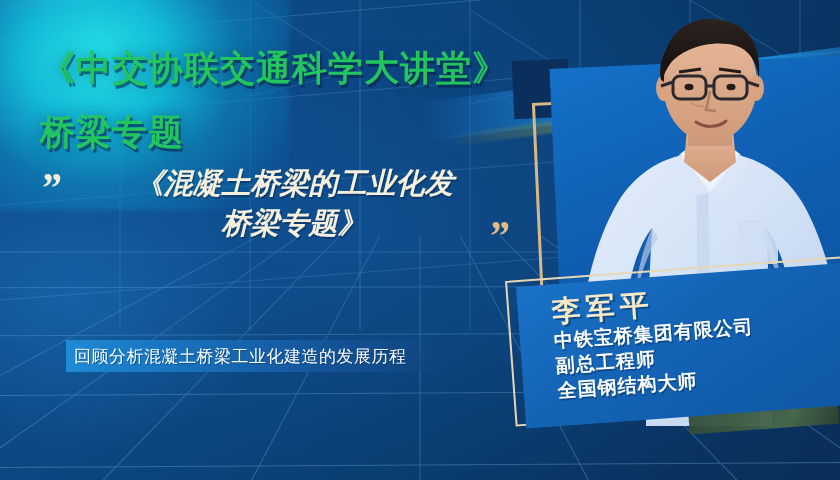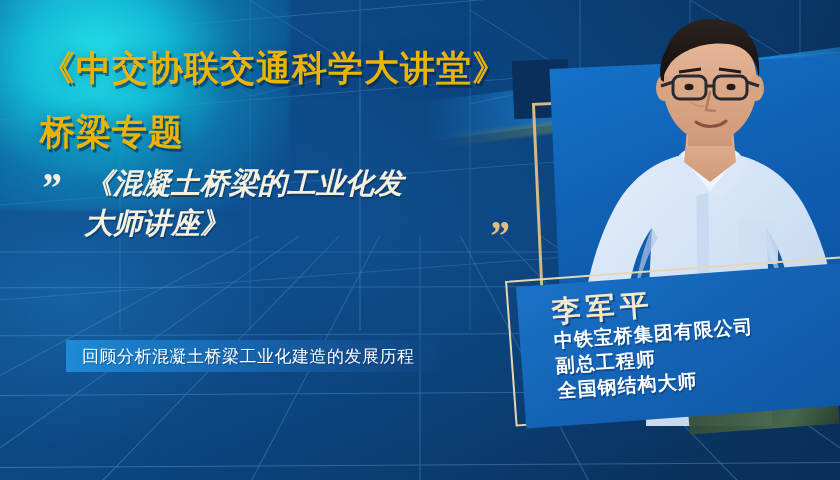--- a/index.html
+++ b/index.html
@@ -77,41 +77,41 @@
   }
 
   
   .person{position:absolute;left:560px;top:6px;width:290px;height:420px;}
   .person svg{display:block;width:100%;height:100%;}
 
   
   .title-wrap{position:absolute;left:40px;top:46px;width:520px;}
   .title-line{
     font-size:35px;line-height:44px;font-weight:bold;letter-spacing:1px;
-    color:#eab308;
+    color:#22c55e;
     text-shadow:2px 3px 0 rgba(4,33,66,.55), 0 0 14px rgba(10,55,110,.5);
     white-space:nowrap;
   }
   .title-line.l2{margin-top:20px;}
 
   
   .quote-block{position:absolute;left:36px;top:163px;width:500px;height:105px;}
   .qmark{
     position:absolute;font-family:"Liberation Serif","DejaVu Serif",serif;
     font-size:42px;font-weight:bold;font-style:italic;line-height:1;
     letter-spacing:-3px;
   }
   .qmark.open{left:4px;top:4px;color:#f3eddd;}
   .qmark.close{left:452px;top:52px;color:#e0bb86;}
   .subtitle{
     position:absolute;left:48px;top:0;width:420px;
     font-family:"Liberation Serif","DejaVu Serif",serif;
     font-style:italic;font-weight:bold;
     font-size:29px;line-height:40px;color:#f6f0de;
-    text-align:left;
+    text-align:center;
     text-shadow:1px 2px 0 rgba(6,38,74,.45);
   }
 
   
   .lecture-box{
     position:absolute;left:66px;top:279px;width:412px;height:42px;
     border:1.5px solid #cfe2f2;display:flex;align-items:stretch;
   }
   .lb-left{
     width:168px;display:flex;align-items:center;justify-content:center;
@@ -122,21 +122,21 @@
   .lb-right{
     flex:1;display:flex;align-items:center;justify-content:center;
     font-size:25px;font-weight:normal;color:#ffffff;letter-spacing:1px;
     text-shadow:1px 2px 0 rgba(6,38,74,.45);
   }
 
   
   .summary{
     position:absolute;left:66px;top:340px;width:412px;height:32px;
     background:linear-gradient(90deg,#1f8ad6 0%,#1a7ac6 18%,#1763ac 45%,#134f90 70%,rgba(16,66,122,.25) 92%,rgba(16,66,122,0) 100%);
-    display:flex;align-items:center;padding-left:16px;
+    display:flex;align-items:center;padding-left:8px;
   }
   .summary span{
     font-size:17px;color:#ffffff;letter-spacing:.5px;
     text-shadow:1px 1px 0 rgba(6,38,74,.4);
   }
 
   
   .speaker-outline{
     position:absolute;left:505px;top:281px;width:350px;height:146px;
     border:2px solid #e6d7b4;
@@ -300,21 +300,21 @@
 
   <div class="title-wrap">
     <div class="title-line l1">《中交协联交通科学大讲堂》</div>
     <div class="title-line l2">桥梁专题</div>
   </div>
 
   <div class="quote-block">
     <div class="qmark open">”</div>
     <div class="subtitle">
       <div>《混凝土桥梁的工业化发</div>
-      <div>大师讲座》</div>
+      <div>桥梁专题》</div>
     </div>
     <div class="qmark close">”</div>
   </div>
 
 
   <div class="summary">
     <span>回顾分析混凝土桥梁工业化建造的发展历程</span>
   </div>
 
   <div class="speaker-outline"></div>

